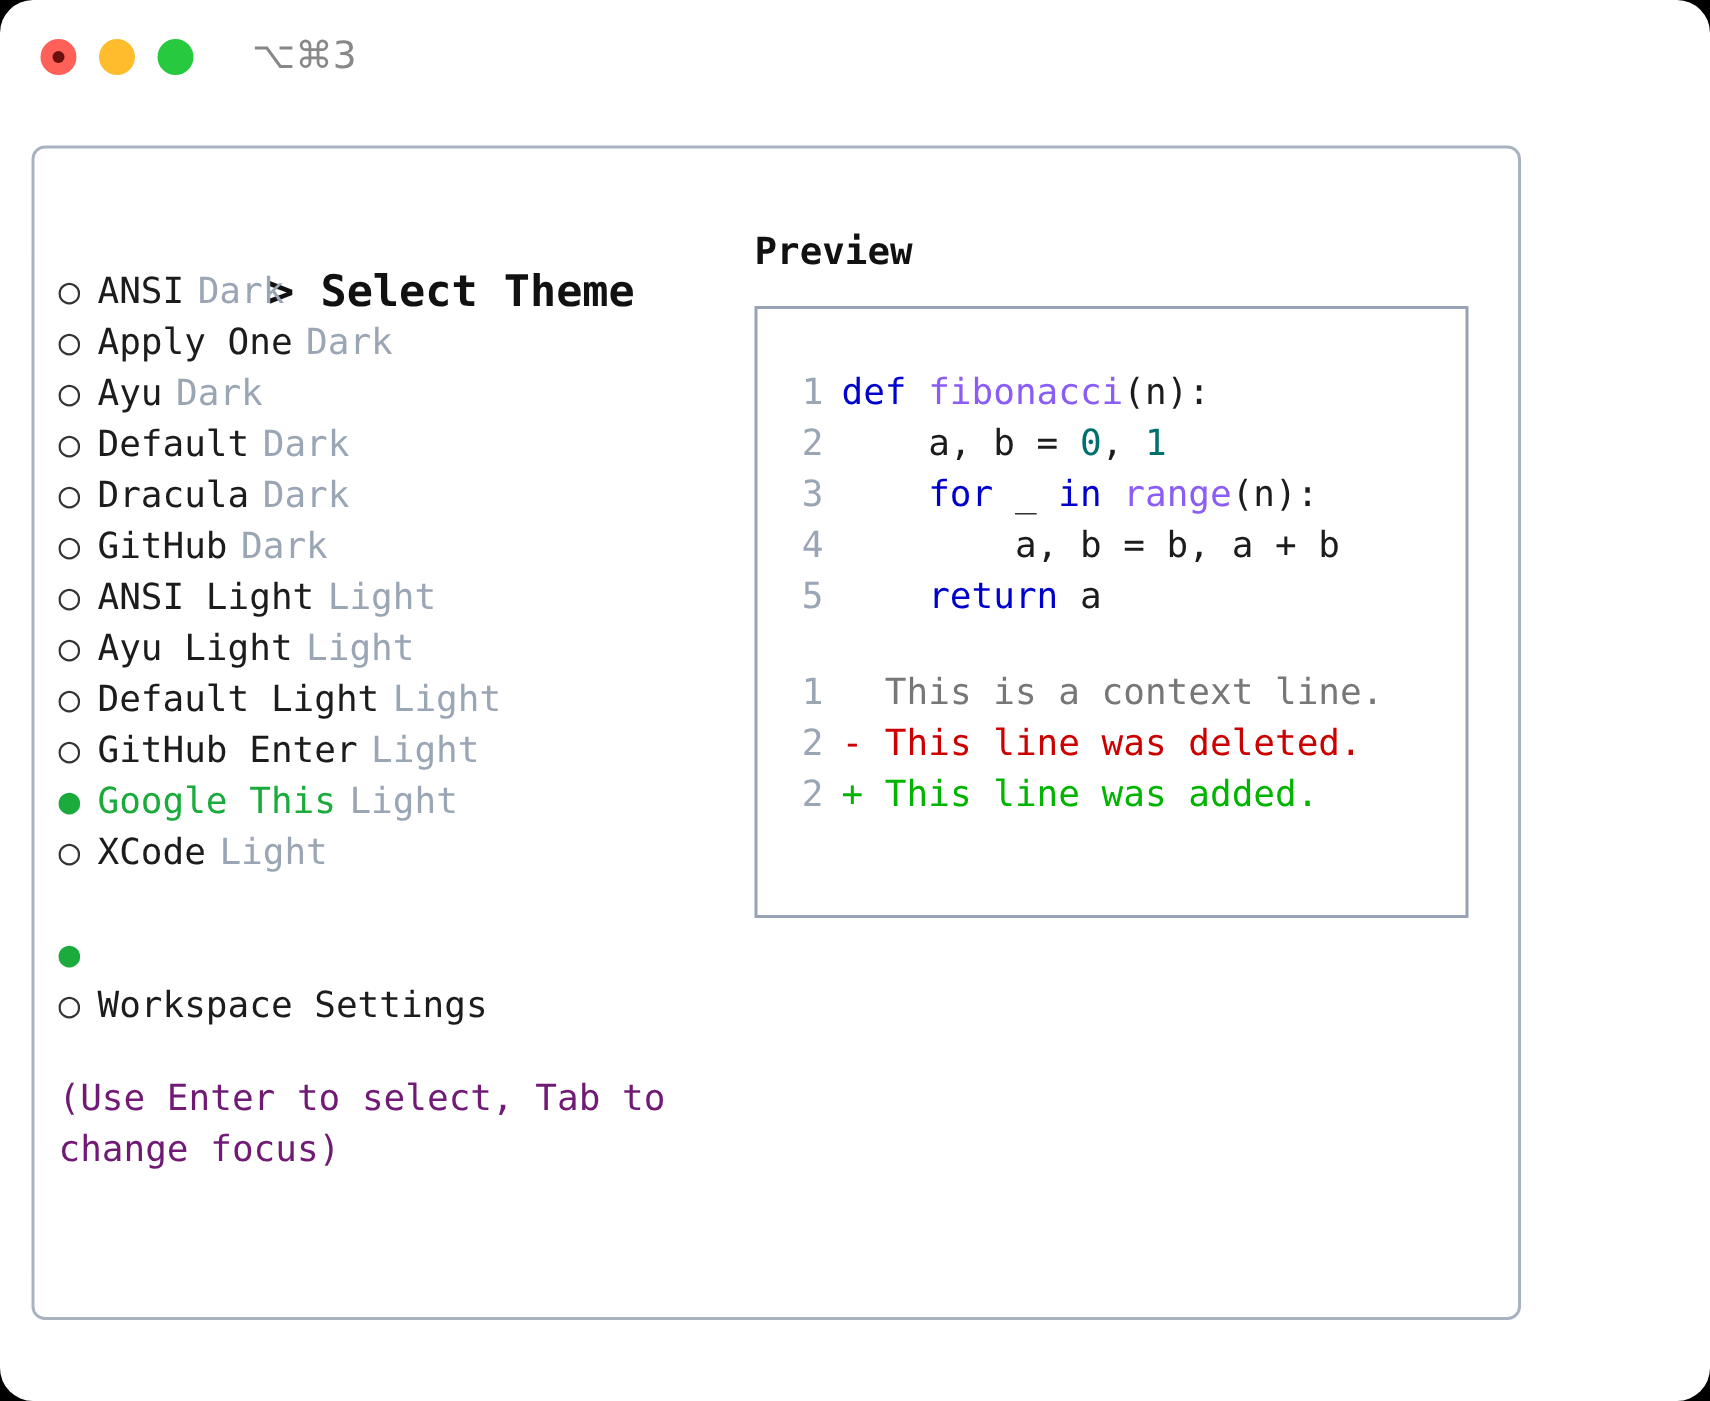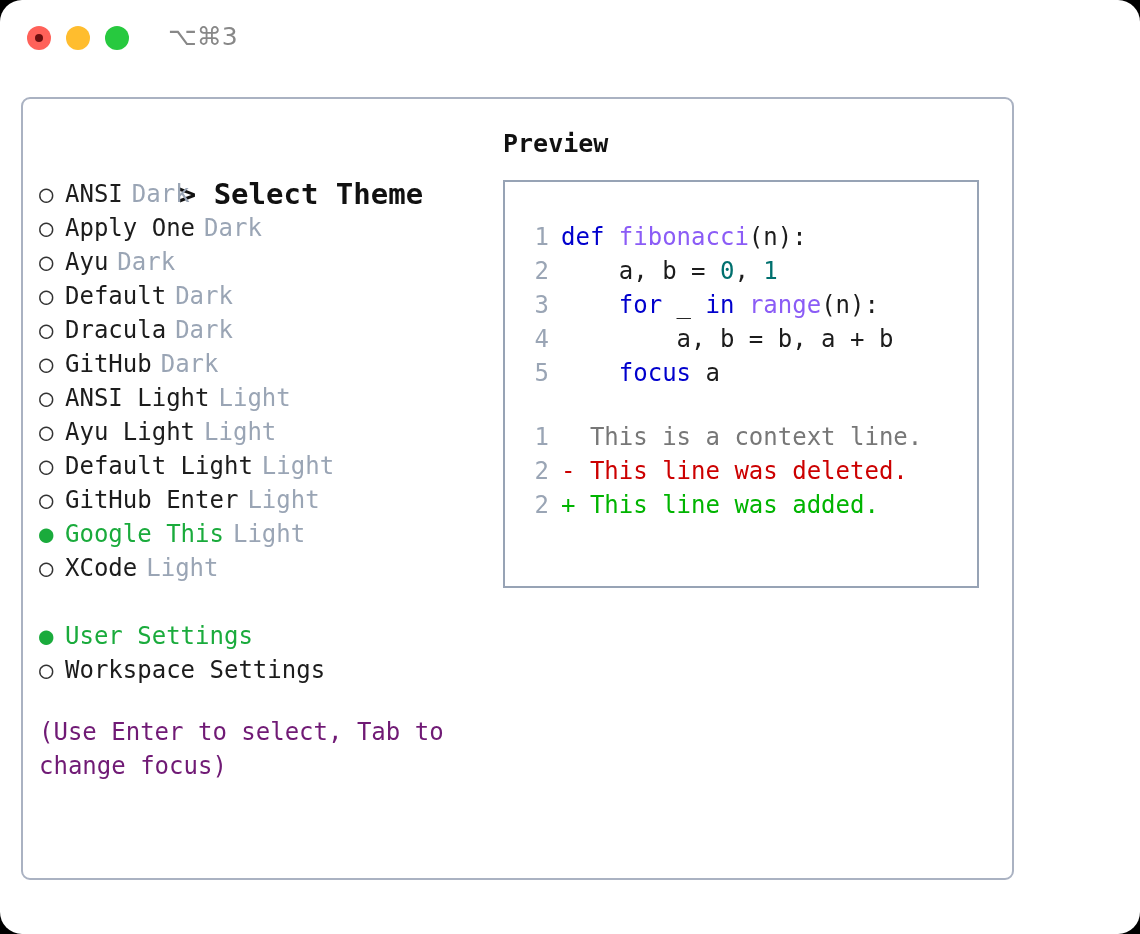--- a/index.html
+++ b/index.html
@@ -138,21 +138,21 @@
     color: #701a75;
     line-height: 34px;
     width: 420px;
     white-space: pre-wrap;
   }
 
   
   .right-col {
     position: absolute;
     left: 480px;
-    top: 28px;
+    top: 52px;
     width: 500px;
   }
   .preview-title {
     font-size: 25px;
     font-weight: bold;
     color: #111111;
     white-space: pre;
     line-height: 34px;
   }
   .preview-box {
@@ -228,39 +228,39 @@
           <div class="opt-row"><span class="bullet">○</span><span class="opt-label">Default Light</span><span class="opt-tag">Light</span></div>
           <div class="opt-row"><span class="bullet">○</span><span class="opt-label">GitHub Enter</span><span class="opt-tag">Light</span></div>
           <div class="opt-row"><span class="bullet on">●</span><span class="opt-label sel">Google This</span><span class="opt-tag">Light</span></div>
           <div class="opt-row"><span class="bullet">○</span><span class="opt-label">XCode</span><span class="opt-tag">Light</span></div>
         </div>
 
       <div class="spacer-row"></div>
 
 
       <div id="apply-list">
-          <div class="opt-row"><span class="bullet on">●</span><span class="opt-label sel">User Settings</span></div>
+          <div class="opt-row"><span class="bullet on">●</span></div>
           <div class="opt-row"><span class="bullet">○</span><span class="opt-label">Workspace Settings</span></div>
         </div>
 
       <div class="spacer-small"></div>
 
       <div class="hint">(Use Enter to select, Tab to change focus)</div>
     </div>
 
     <div class="right-col">
       <div class="preview-title">Preview</div>
 
       <div class="preview-box">
         <div id="code-block">
             <div class="code-line"><span class="ln">1</span><span class="tok-kw">def </span><span class="tok-fn">fibonacci</span><span class="tok-punc">(n):</span></div>
             <div class="code-line"><span class="ln">2</span><span class="tok-id">    a, b = </span><span class="tok-num">0</span><span class="tok-punc">, </span><span class="tok-num">1</span></div>
             <div class="code-line"><span class="ln">3</span><span class="tok-id">    </span><span class="tok-kw">for</span><span class="tok-id"> _ </span><span class="tok-kw">in</span><span class="tok-id"> </span><span class="tok-fn">range</span><span class="tok-punc">(n):</span></div>
             <div class="code-line"><span class="ln">4</span><span class="tok-id">        a, b = b, a + b</span></div>
-            <div class="code-line"><span class="ln">5</span><span class="tok-id">    </span><span class="tok-kw">focus</span><span class="tok-id"> a</span></div>
+            <div class="code-line"><span class="ln">5</span><span class="tok-id">    </span><span class="tok-kw">return</span><span class="tok-id"> a</span></div>
           </div>
         <div class="code-gap"></div>
         <div id="diff-block">
             <div class="code-line"><span class="ln">1</span><span class="diff-ctx"> </span><span class="diff-ctx"> This is a context line.</span></div>
             <div class="code-line"><span class="ln">2</span><span class="diff-del">-</span><span class="diff-del"> This line was deleted.</span></div>
             <div class="code-line"><span class="ln">2</span><span class="diff-add">+</span><span class="diff-add"> This line was added.</span></div>
           </div>
       </div>
     </div>
 

